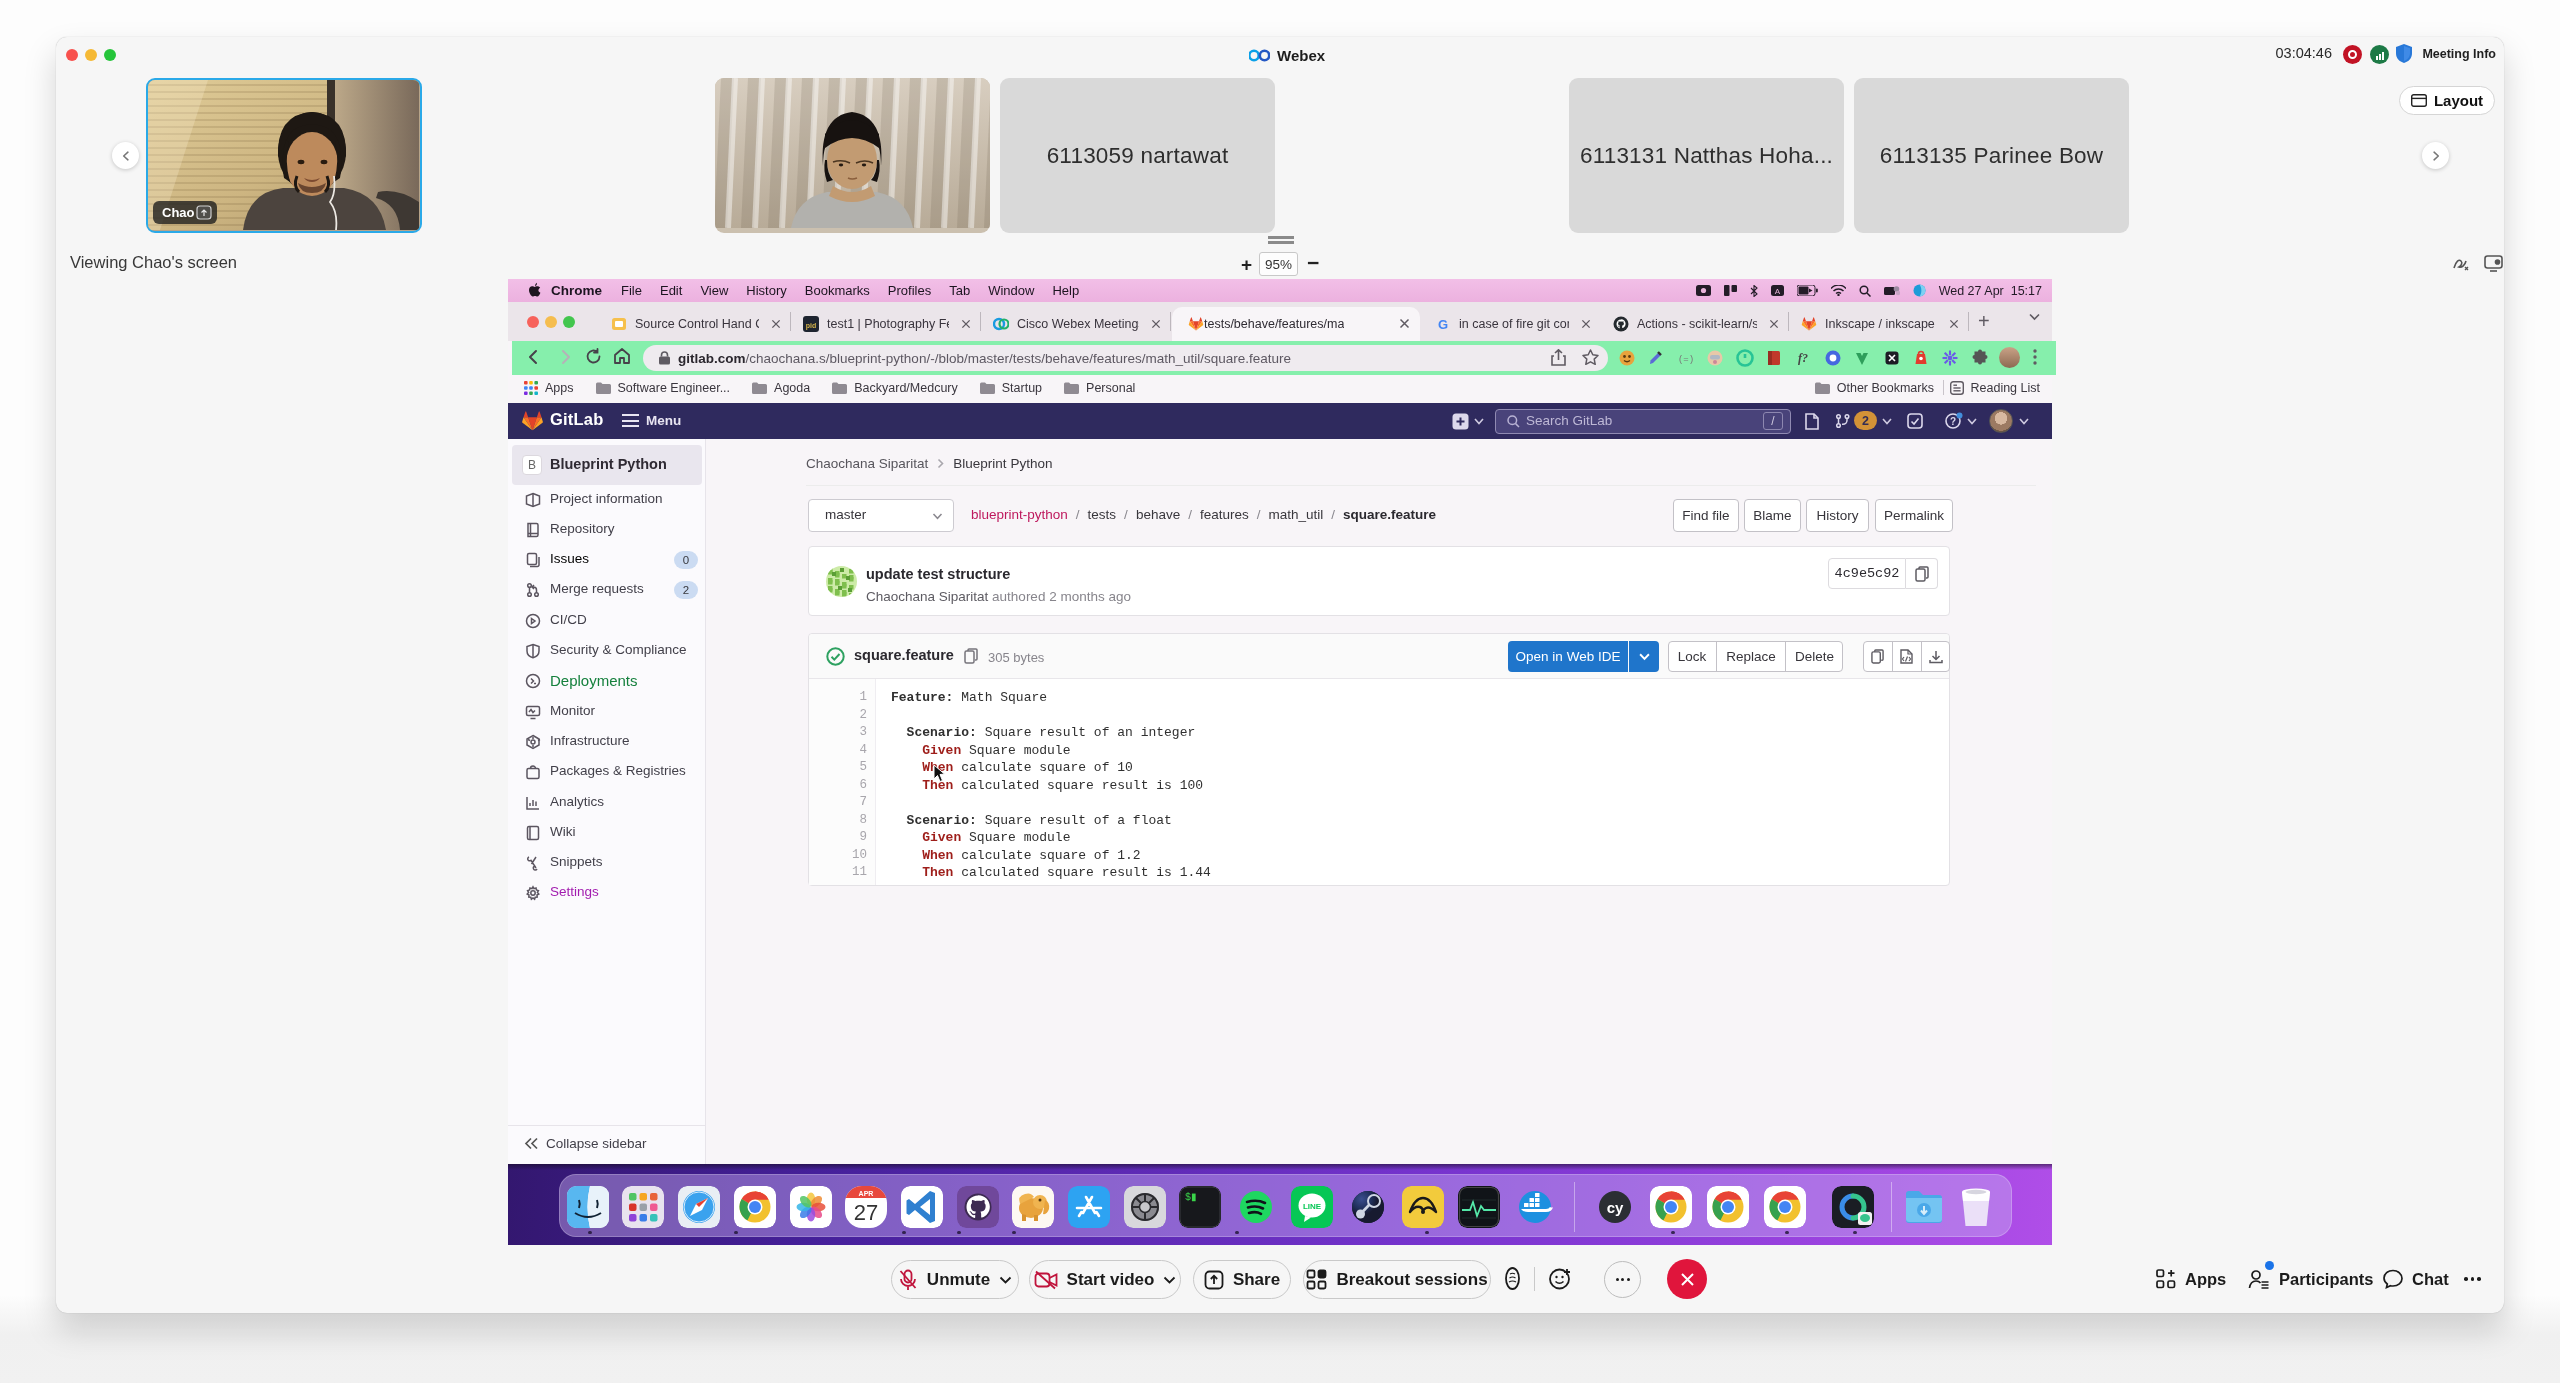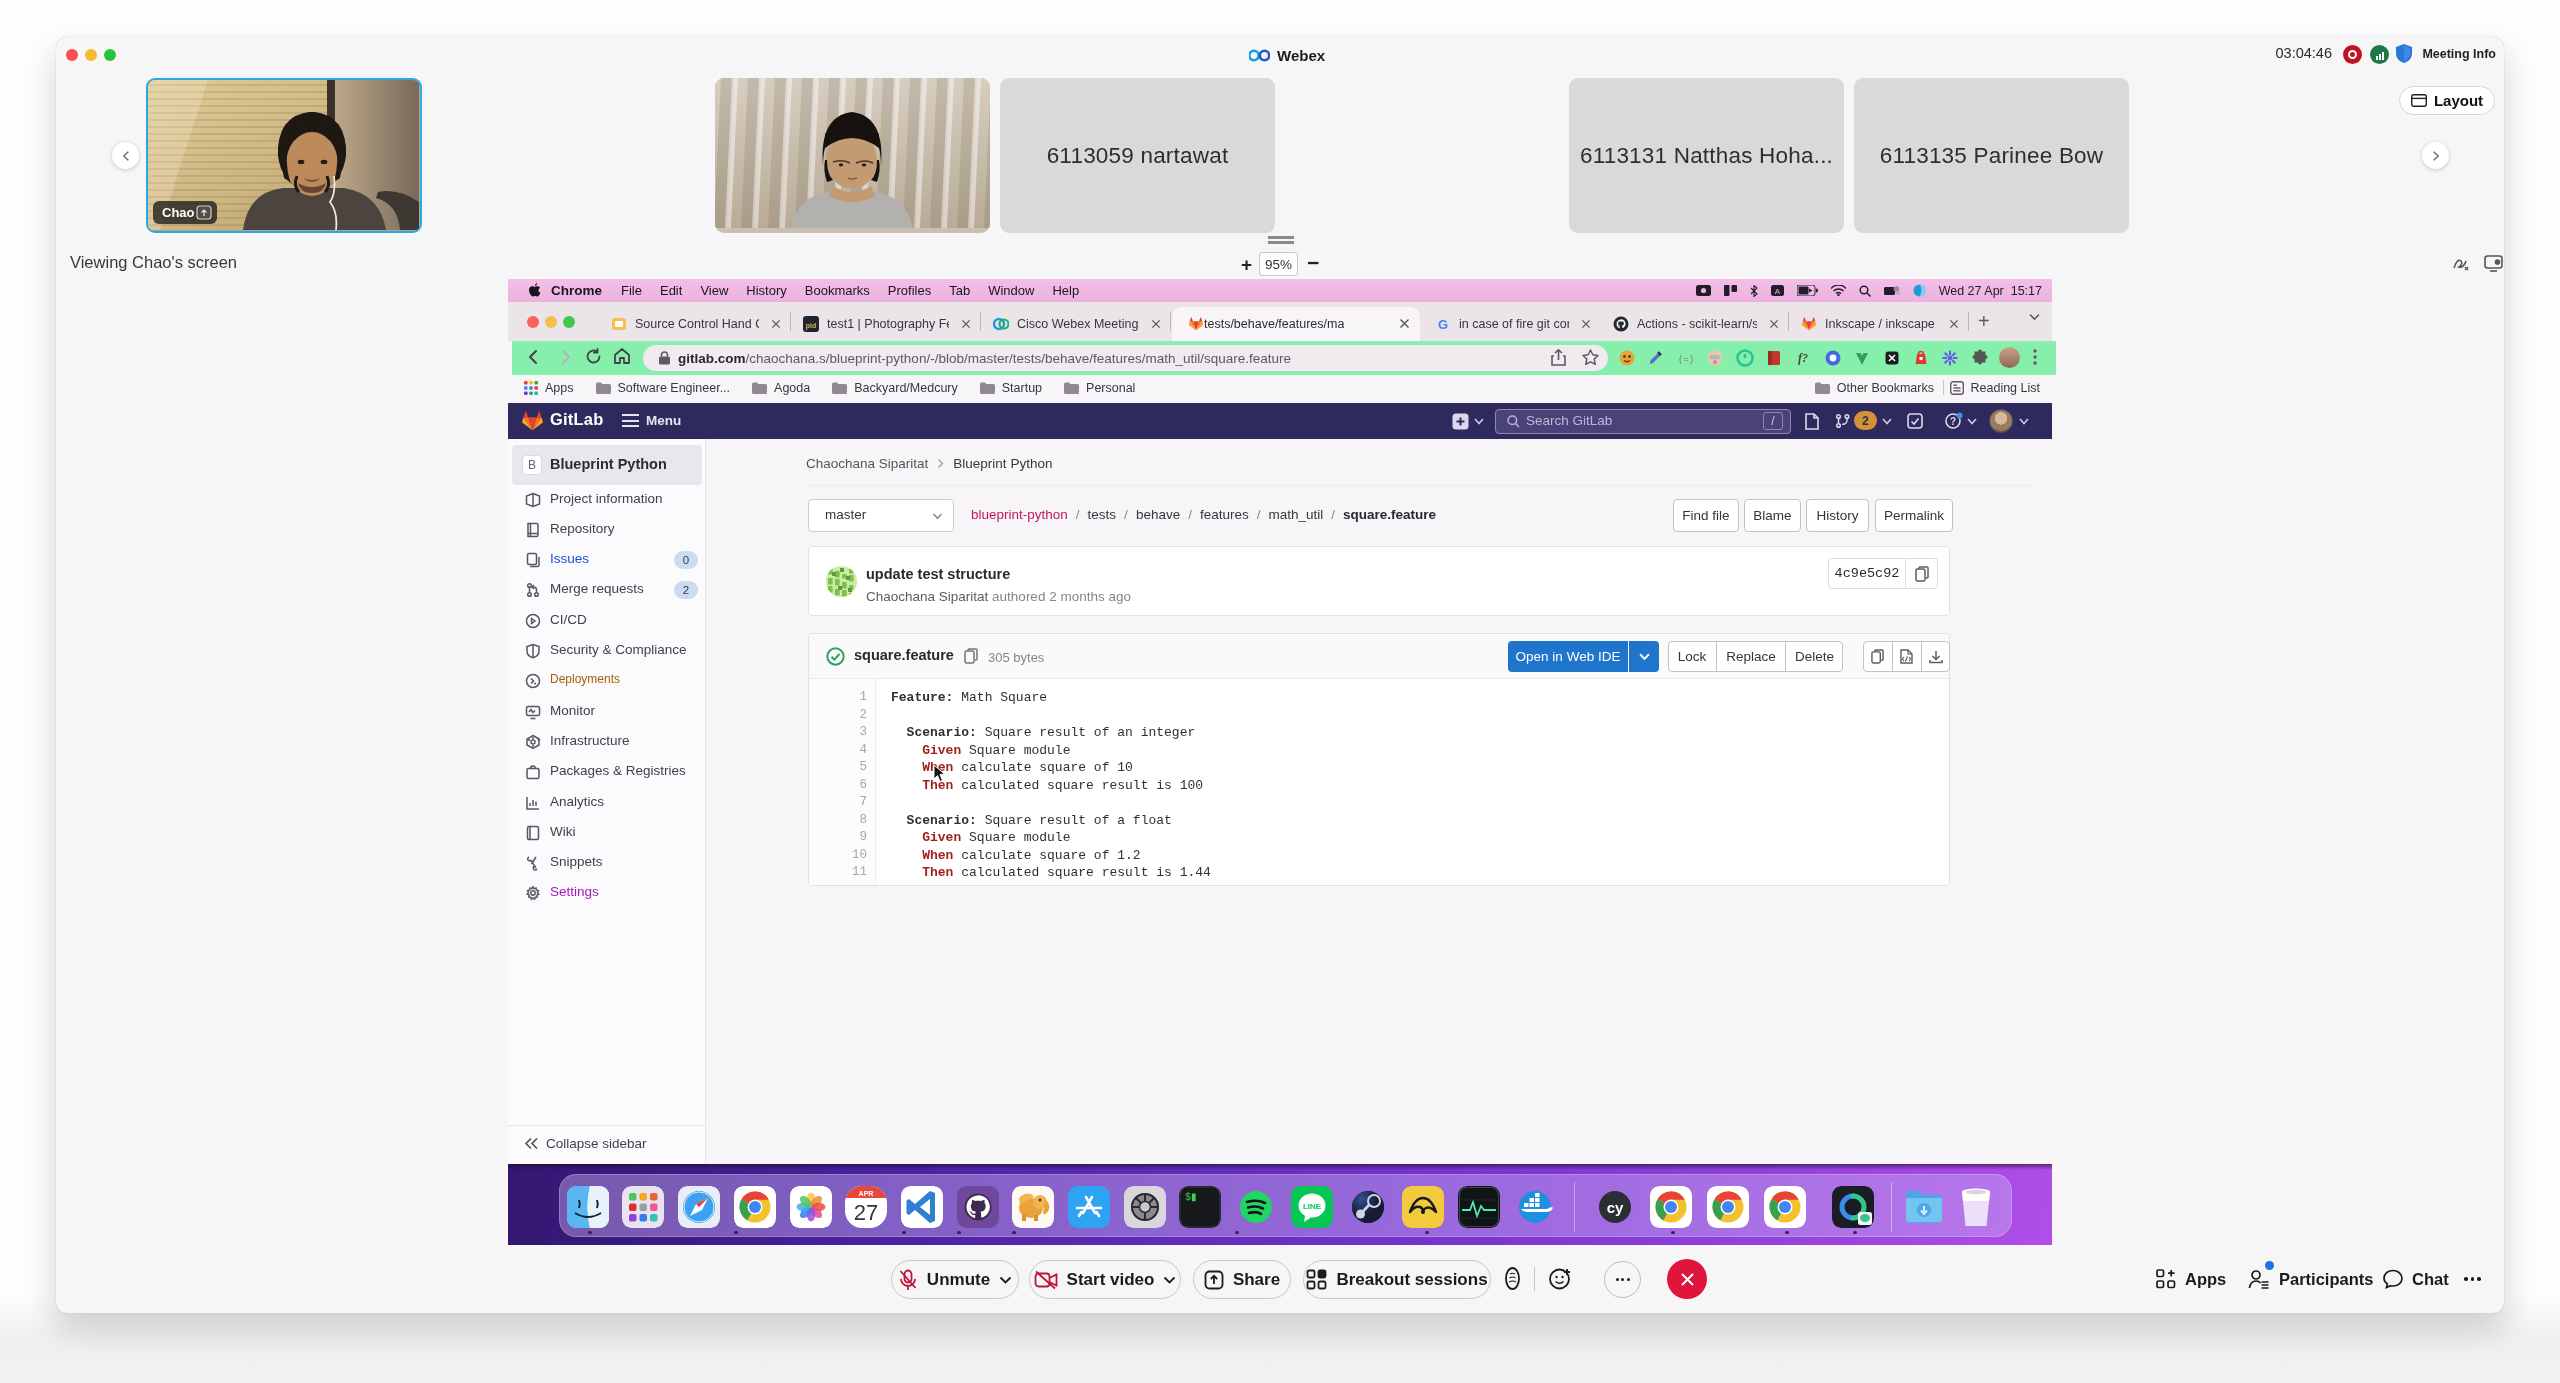--- a/index.html
+++ b/index.html
@@ -623,21 +623,21 @@
             <path d="M5.5 1.5 v13 M3 11.5 h10" stroke="#5b5560" stroke-width="1.5" fill="none"></path>
           </svg>
         </div>
 <div class="ab" style="left:42px;top:219px;font-size:13.5px;color:#42404a">Repository</div>
 <div class="ab" style="left:17px;top:250px">
           <svg width="16" height="16" viewBox="0 0 16 16">
             <rect x="2.5" y="1.5" width="9" height="11" rx="1.5" stroke="#5b5560" stroke-width="1.5" fill="none"></rect>
             <path d="M5 14.5 h7.5 a1.5 1.5 0 0 0 1.5 -1.5 V5" stroke="#5b5560" stroke-width="1.5" fill="none"></path>
           </svg>
         </div>
-<div class="ab" style="left:42px;top:249px;font-size:13.5px;color:#1d4ed8">Issues</div>
+<div class="ab" style="left:42px;top:249px;font-size:13.5px;color:#000000">Issues</div>
 <div class="ab fx" style="left:166px;top:249px;width:24px;height:18px;background:#cbdbf2;border-radius:9px;justify-content:center;font-size:11.5px;color:#38383d">0</div>
 <div class="ab" style="left:17px;top:280px">
           <svg width="16" height="16" viewBox="0 0 16 16">
             <circle cx="4.5" cy="3.5" r="1.8" stroke="#5b5560" stroke-width="1.5" fill="none"></circle>
             <circle cx="4.5" cy="12.5" r="1.8" stroke="#5b5560" stroke-width="1.5" fill="none"></circle>
             <circle cx="11.5" cy="12.5" r="1.8" stroke="#5b5560" stroke-width="1.5" fill="none"></circle>
             <path d="M4.5 5.3 v5.4 M11.5 10.7 V8 a3 3 0 0 0 -3 -3 H7.5 M9 3 L7 5 l2 2" stroke="#5b5560" stroke-width="1.5" fill="none"></path>
           </svg>
         </div>
 <div class="ab" style="left:42px;top:279px;font-size:13.5px;color:#42404a">Merge requests</div>
@@ -655,21 +655,21 @@
             <path d="M8 1.5 V14.8" stroke="#5b5560" stroke-width="1.5" fill="none"></path>
           </svg>
         </div>
 <div class="ab" style="left:42px;top:340px;font-size:13.5px;color:#42404a">Security &amp; Compliance</div>
 <div class="ab" style="left:17px;top:371px">
           <svg width="16" height="16" viewBox="0 0 16 16">
             <circle cx="8" cy="8" r="6.5" stroke="#5b5560" stroke-width="1.5" fill="none"></circle>
             <path d="M6 5.5 l2.5 2.5 -2.5 2.5 M9 10.5 h2" stroke="#5b5560" stroke-width="1.5" fill="none"></path>
           </svg>
         </div>
-<div class="ab" style="left:42px;top:370px;font-size:12px;color:#a16207">Deployments</div>
+<div class="ab" style="left:42px;top:370px;font-size:15px;color:#15803d">Deployments</div>
 <div class="ab" style="left:17px;top:402px">
           <svg width="16" height="16" viewBox="0 0 16 16">
             <rect x="1.5" y="2.5" width="13" height="9" rx="1.5" stroke="#5b5560" stroke-width="1.5" fill="none"></rect>
             <path d="M5.5 14.5 h5 M4 8 l2 -2.5 2 3 2 -2" stroke="#5b5560" stroke-width="1.5" fill="none"></path>
           </svg>
         </div>
 <div class="ab" style="left:42px;top:401px;font-size:13.5px;color:#42404a">Monitor</div>
 <div class="ab" style="left:17px;top:432px">
           <svg width="16" height="16" viewBox="0 0 16 16">
             <path d="M8 1.5 l6 3.5 v6 l-6 3.5 -6 -3.5 v-6 z" stroke="#5b5560" stroke-width="1.5" fill="none"></path>

